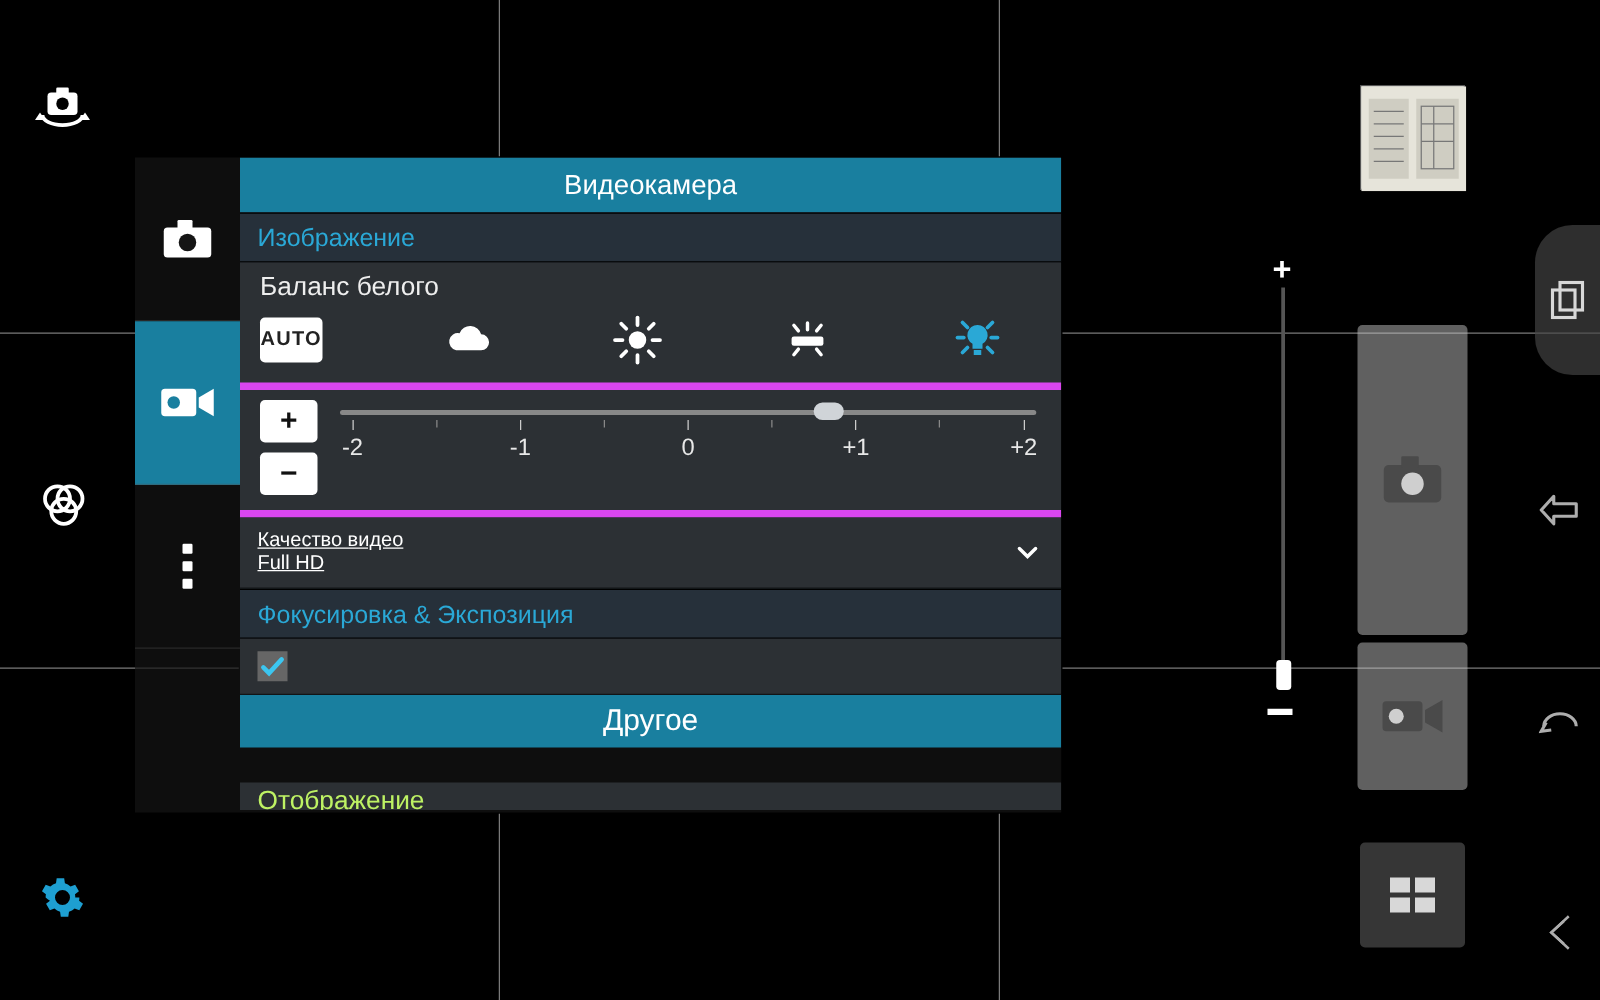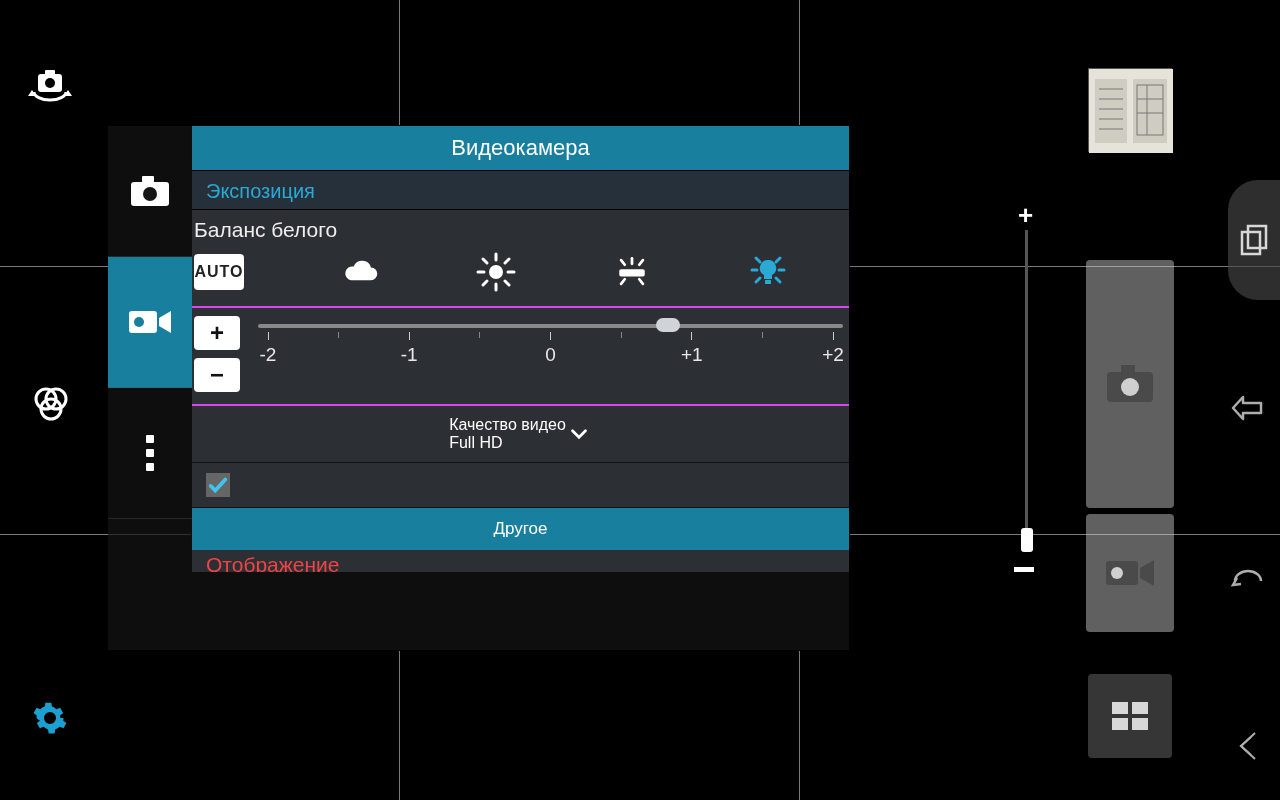--- a/index.html
+++ b/index.html
@@ -23,48 +23,48 @@
   .col2 .slot { width: 84px; height: 131px; display:flex; align-items:center; justify-content:center; border-bottom: 1px solid rgba(80,80,80,.4); }
   .col2 .slot:last-child { border-bottom: none; }
   .col2 .slot.active { background: #197f9f; }
   .dots { display:flex; flex-direction:column; gap:6px; }
   .dots span { width:8px; height:8px; background:#fff; border-radius:1px; }
 
   
   .panel { position: absolute; left: 192px; top: 126px; width: 657px; height: 524px; background: #0e0e0e; z-index: 24; box-shadow: 0 0 0 1px #000; overflow:hidden; }
   .panel .title { height: 44px; background: #197f9f; text-align:center; font-size: 22px; line-height:44px; }
   .panel .section-hdr { height: 40px; padding: 0 14px; font-size: 20px; line-height:40px; color:#2aa8d6; background:#26303a; border-top:1px solid #000; border-bottom:1px solid #000; }
-  .panel .row { padding: 8px 2px 4px; background:#2c3034; border-bottom:2px solid #d946ef; }
+  .panel .row { padding: 8px 16px 4px; background:#2c3034; border-bottom:6px solid #d946ef; }
   .panel .row .label { font-size: 21px; color:#eee; margin-bottom: 6px; }
 
   .wb-icons { display:flex; gap: 96px; align-items:center; padding: 4px 0 10px 0;}
   .wb-auto { width:50px; height:36px; background:#fff; color:#222; font-weight:bold; font-size:16px; display:flex; align-items:center; justify-content:center; border-radius:4px; letter-spacing:1px;}
   .wb-icon { width:40px; height:40px; display:flex; align-items:center; justify-content:center; }
 
   .expo-wrap { display:flex; align-items:flex-start; gap: 14px; padding-bottom: 8px;}
   .pm-col { display:flex; flex-direction:column; gap:8px; }
   .pm-box { width:46px; height:34px; background:#fff; color:#111; border-radius:4px; display:flex; align-items:center; justify-content:center; font-size:24px; font-weight:bold; }
   .expo-scale { flex:1; position:relative; padding-top:6px; }
   .expo-track { height:4px; background:#888; border-radius:2px; margin: 2px 4px 0; position:relative;}
   .expo-thumb { position:absolute; top:-6px; width:24px; height:14px; background:#d0d4d8; border-radius:7px; }
   .expo-ticks { display:flex; justify-content:space-between; margin-top:4px; padding:0 2px; }
   .expo-ticks .tick { display:flex; flex-direction:column; align-items:center; width:24px; }
   .expo-ticks .tick .mark { width:1px; height:8px; background:#ccc; margin-bottom:4px;}
   .expo-ticks .tick .lab { font-size:19px; color:#e8e8e8; text-align:center; width:30px; }
   .expo-ticks .tick.minor .mark { height:6px; background:#888; }
   .expo-ticks .tick.minor .lab { visibility:hidden; }
 
-  .qual-row { display:flex; align-items:center; justify-content:center; padding:10px 14px 10px; background:#2c3034; border-bottom:1px solid #121416;}
+  .qual-row { display:flex; align-items:center; justify-content:space-between; padding:10px 14px 10px; background:#2c3034; border-bottom:1px solid #121416;text-decoration:underline;}
   .chev { width:26px; height:26px; }
   .ae-row { display:flex; align-items:center; justify-content:space-between; padding:10px 14px 10px; background:#2c3034; border-bottom:1px solid #121416;}
   .check { width:24px; height:24px; display:flex; align-items:center; justify-content:center; background:#666; }
   .check svg { display:block; }
 
-  .footer-bar { height: 42px; background:#197f9f; text-align:center; line-height:42px; font-size:17px; }
-  .cutoff { height: 22px; background:#2c3034; padding: 0 14px; font-size:21px; overflow:hidden; line-height:30px; color:#ef4444; }
+  .footer-bar { height: 42px; background:#197f9f; text-align:center; line-height:42px; font-size:24px; }
+  .cutoff { height: 22px; background:#2c3034; padding: 0 14px; font-size:21px; overflow:hidden; line-height:30px; color:#bef264;margin-top:28px; }
 
   
   .zoom { position:absolute; right:238px; top:200px; width:28px; height:372px; z-index:20; }
   .zoom .zplus { position:absolute; top:0; left:4px; font-size:26px; font-weight:bold; }
   .zoom .zminus { position:absolute; bottom:0; left:0; width:20px; height:5px; background:#fff; }
   .zoom .ztrack { position:absolute; top:30px; bottom:24px; left:11px; width:3px; background:#555; }
   .zoom .zthumb { position:absolute; left:7px; width:12px; height:24px; background:#fff; border-radius:3px; bottom:20px;}
 
   
   .rcol { position:absolute; right:100px; top:60px; width:100px; height:700px; z-index:22; }
@@ -138,21 +138,21 @@
         <span></span>
         <span></span>
         <span></span>
       </div>
   </div>
   <div class="slot"></div>
 </div>
 
 <div class="panel">
   <div class="title">Видеокамера</div>
-  <div class="section-hdr">Экспозиция</div>
+  <div class="section-hdr">Изображение</div>
 
   <div class="row">
     <div class="label">Баланс белого</div>
     <div class="wb-icons">
       <div class="wb-auto">AUTO</div>
       <div class="wb-icon">
         <svg width="44" height="30" viewBox="0 0 44 30">
             <path d="M12 24h22a7 7 0 0 0 0-14 10 10 0 0 0-19-1A7 7 0 0 0 12 24z" fill="#fff"></path>
           </svg>
       </div>
@@ -255,20 +255,21 @@
   <div class="qual-row">
     <div>
       <div class="label">Качество видео</div>
       <div class="sublabel">Full HD</div>
     </div>
     <svg class="chev" viewBox="0 0 24 24">
         <path d="M6 9l6 6 6-6" stroke="#fff" stroke-width="2.5" fill="none" stroke-linecap="round"></path>
       </svg>
   </div>
 
+  <div class="section-hdr">Фокусировка &amp; Экспозиция</div>
 
   <div class="ae-row">
     <div class="check">
       <svg width="22" height="22" viewBox="0 0 24 24">
           <path d="M4 13l5 5L20 6" stroke="#3cc6f0" stroke-width="4" fill="none" stroke-linecap="round"></path>
         </svg>
     </div>
   </div>
 
   <div class="footer-bar">Другое</div>

